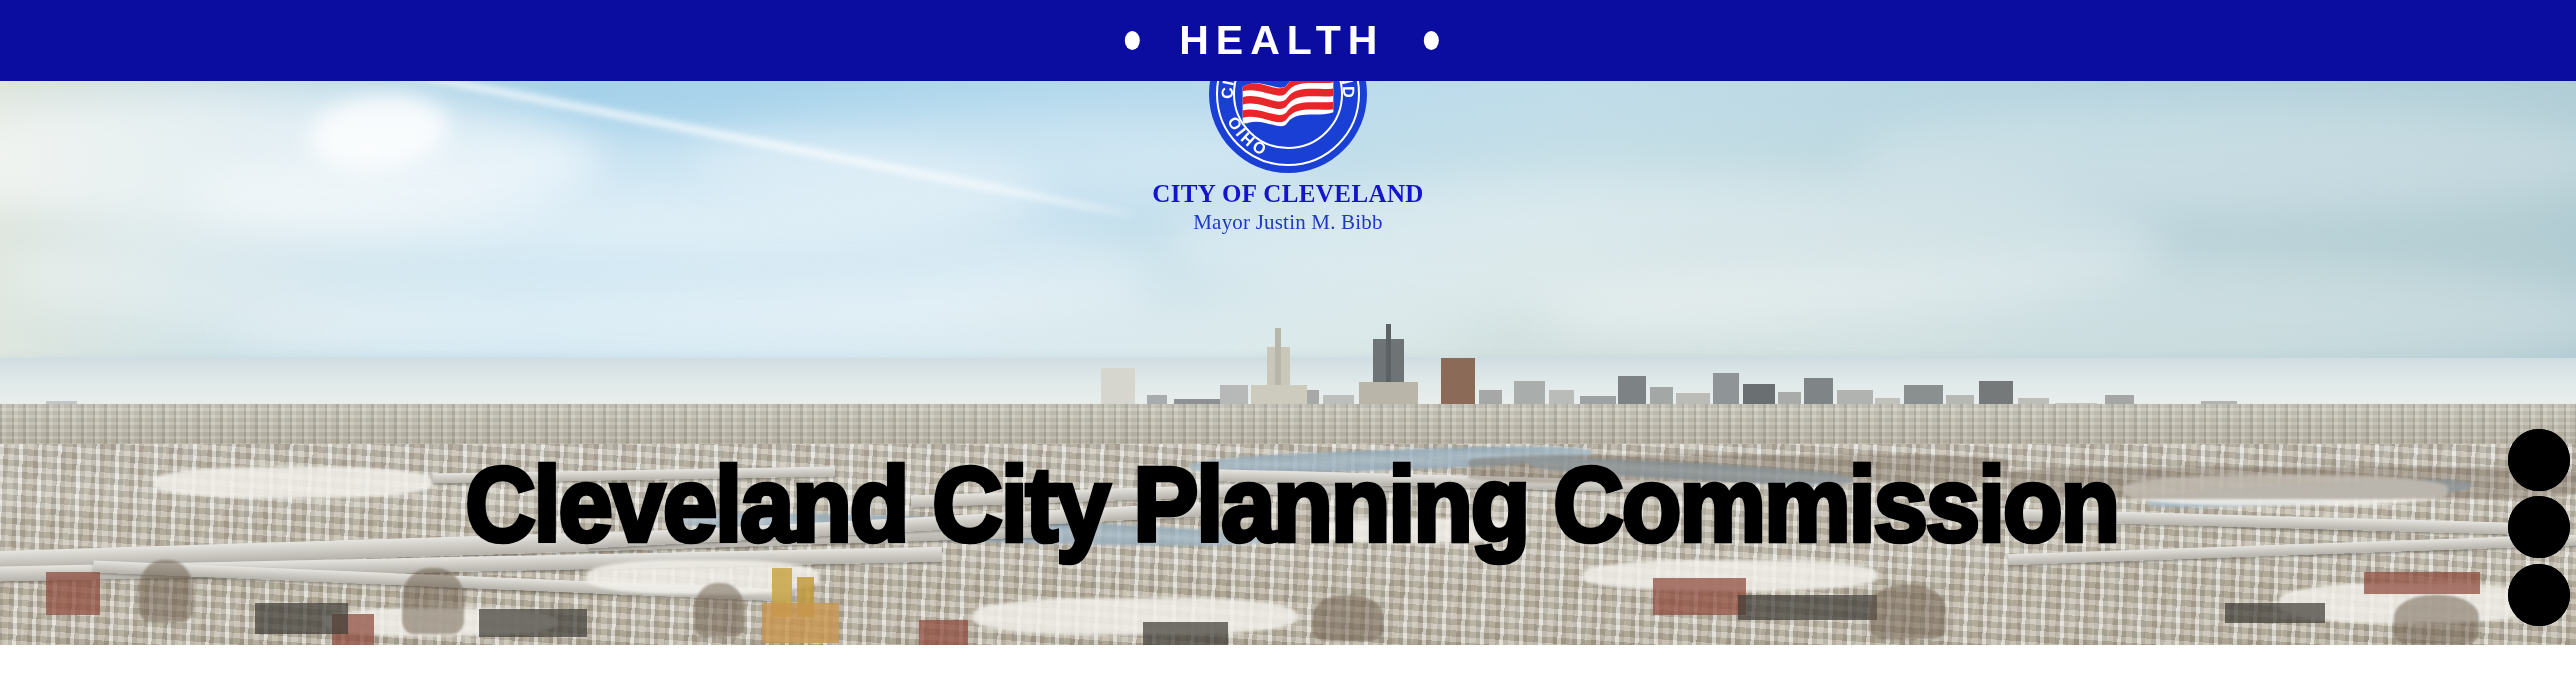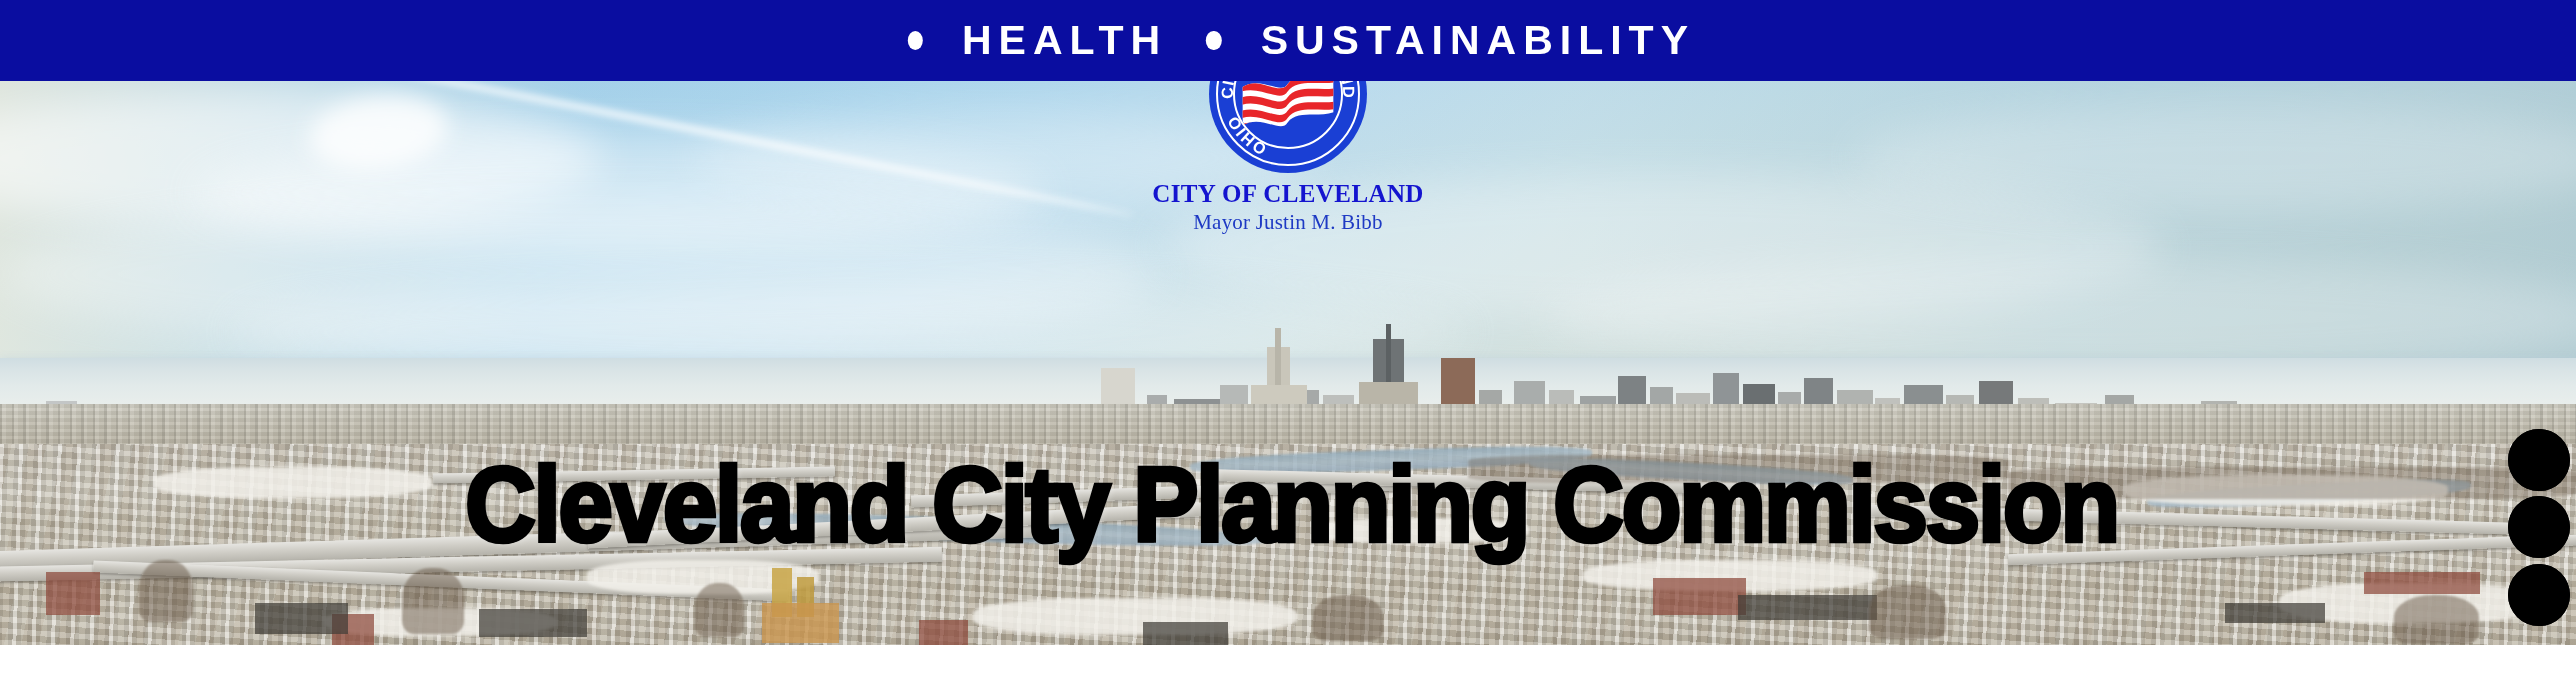--- a/index.html
+++ b/index.html
@@ -269,21 +269,20 @@
   }
 </style>
 </head>
 <body>
 
 <div class="banner">
   <div class="banner-inner">
     <span class="banner-dot"></span>
     <span class="banner-word">HEALTH</span>
     <span class="banner-dot"></span>
-    <span class="banner-word">SUSTAINABILITY</span>
   </div>
 </div>
 
 <div class="hero">
 
   <div class="sky"></div>
   <div class="sky2"></div>
 
   <div class="cloud" style="left:-93px;  top:7.7px;  width:695px; height:139px;"></div>
   <div class="cloud" style="left:193px;  top:54px;  width:850px; height:116px; opacity:.7;"></div>

